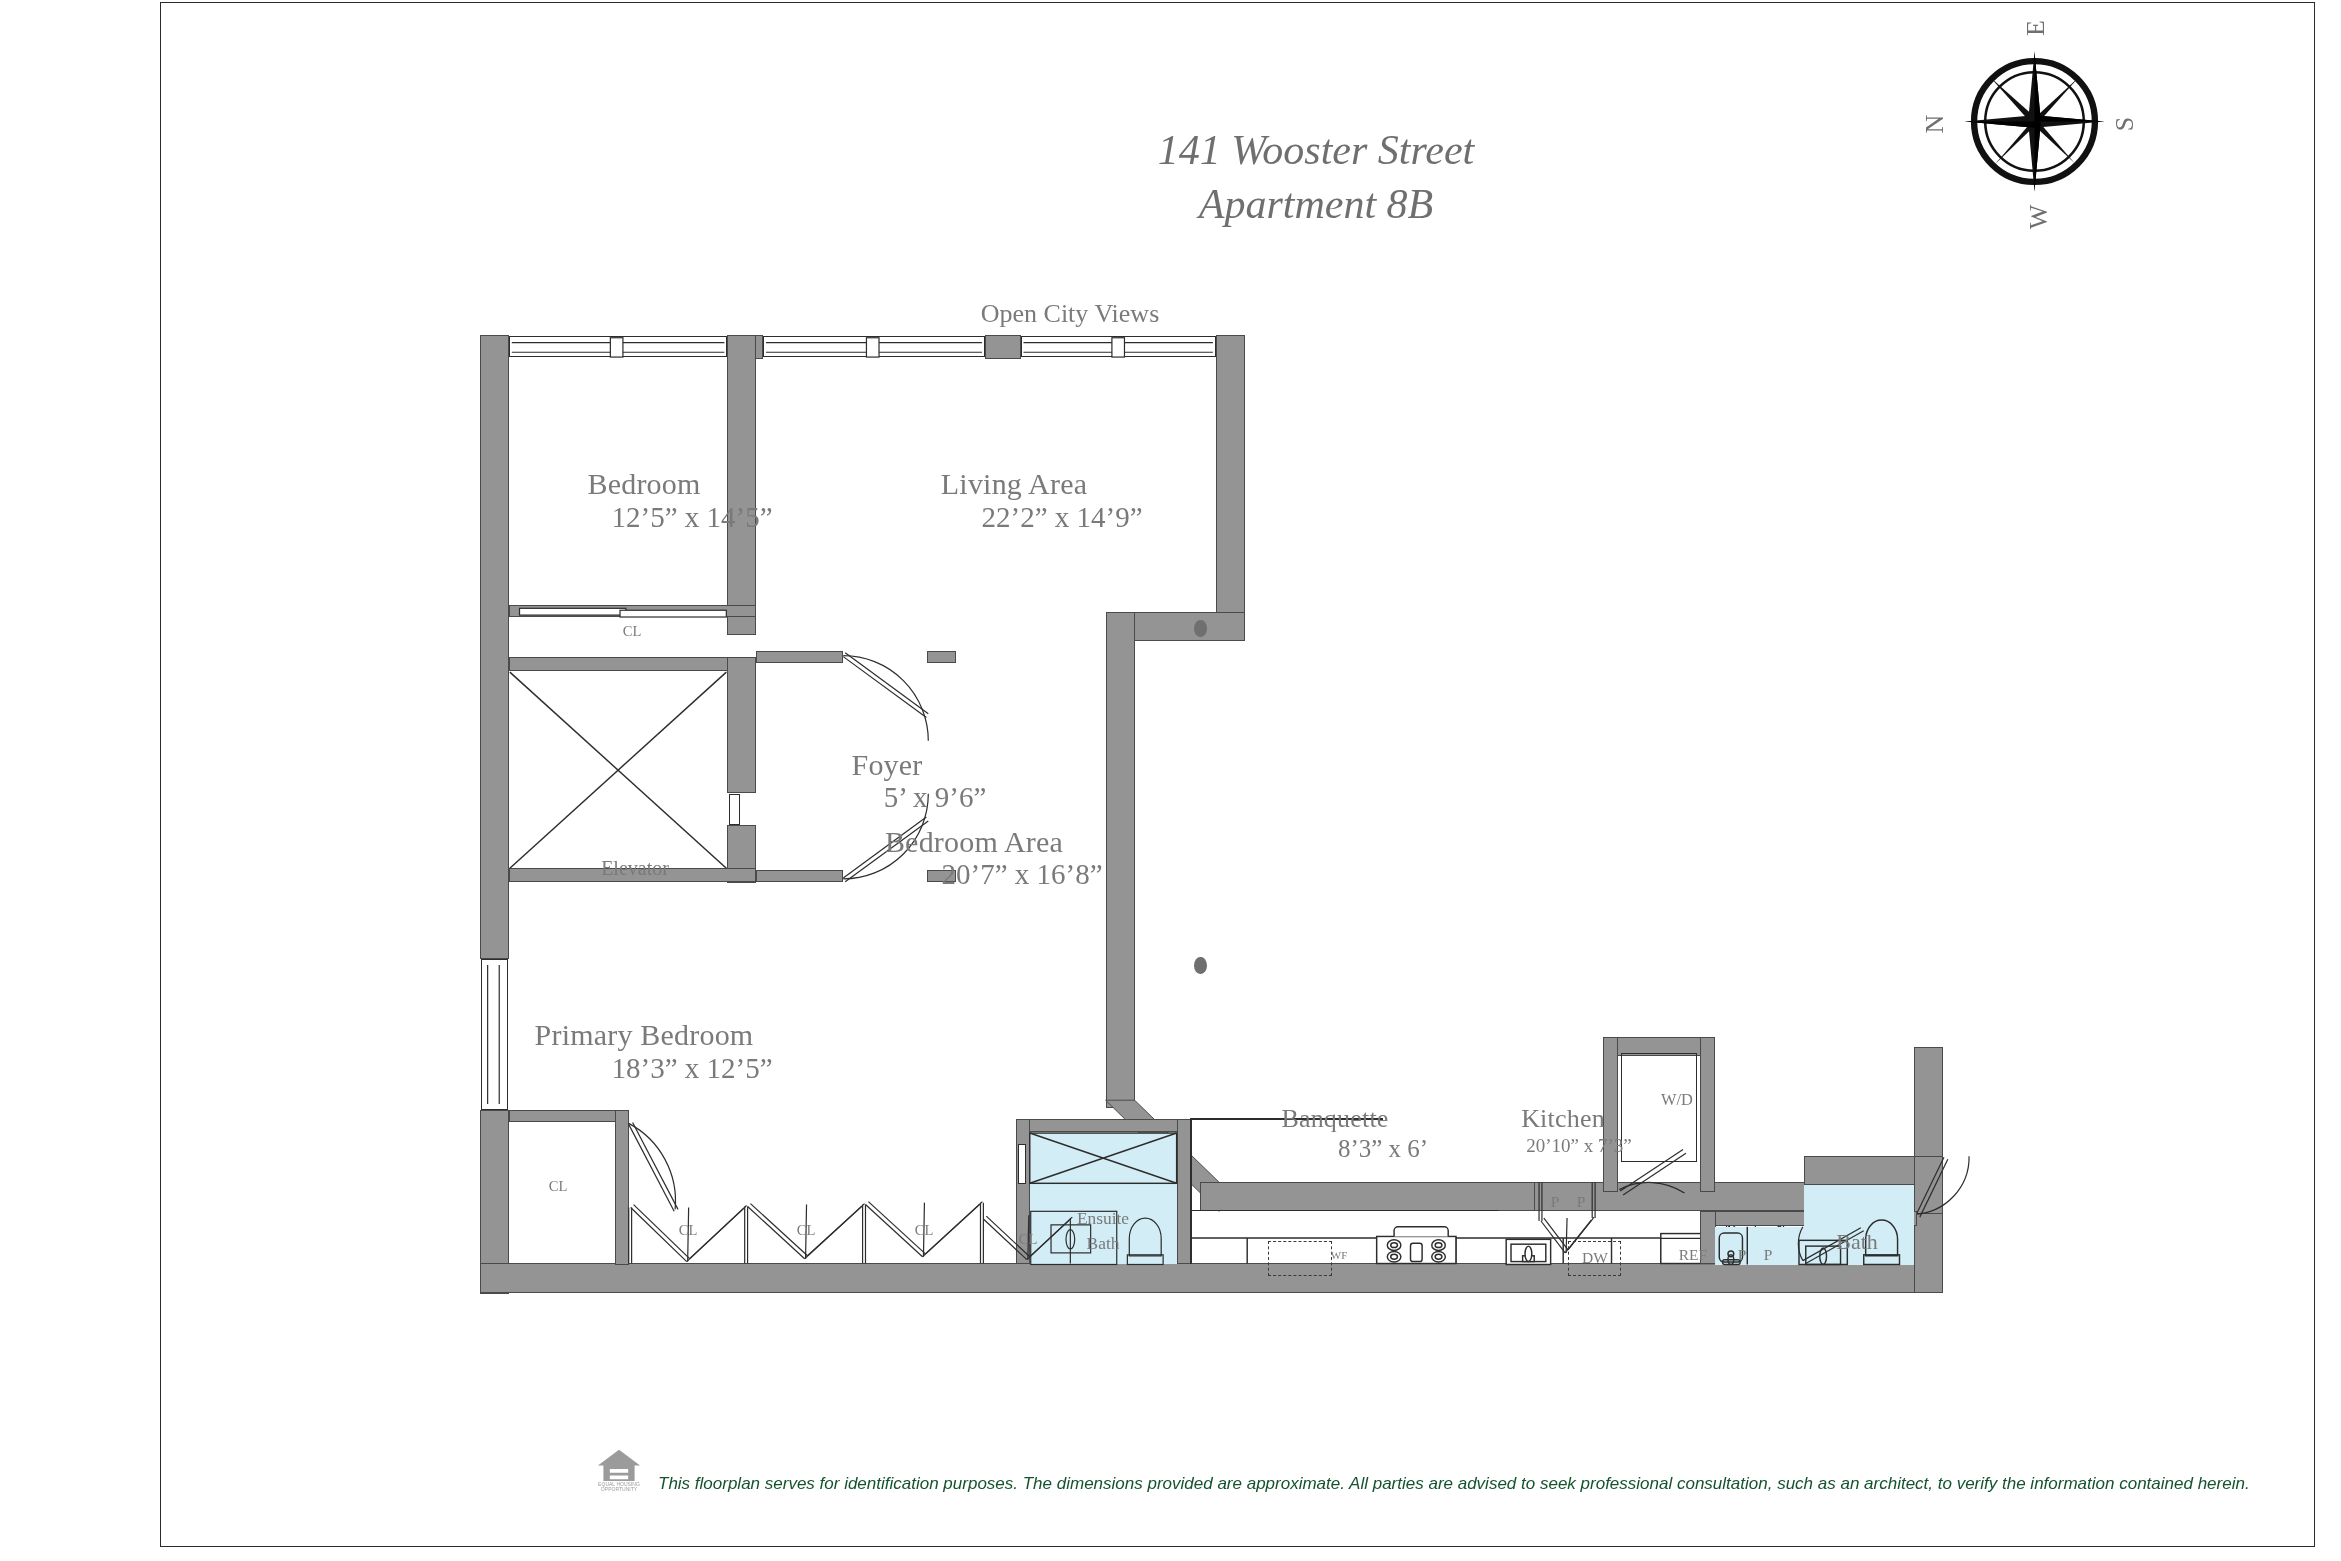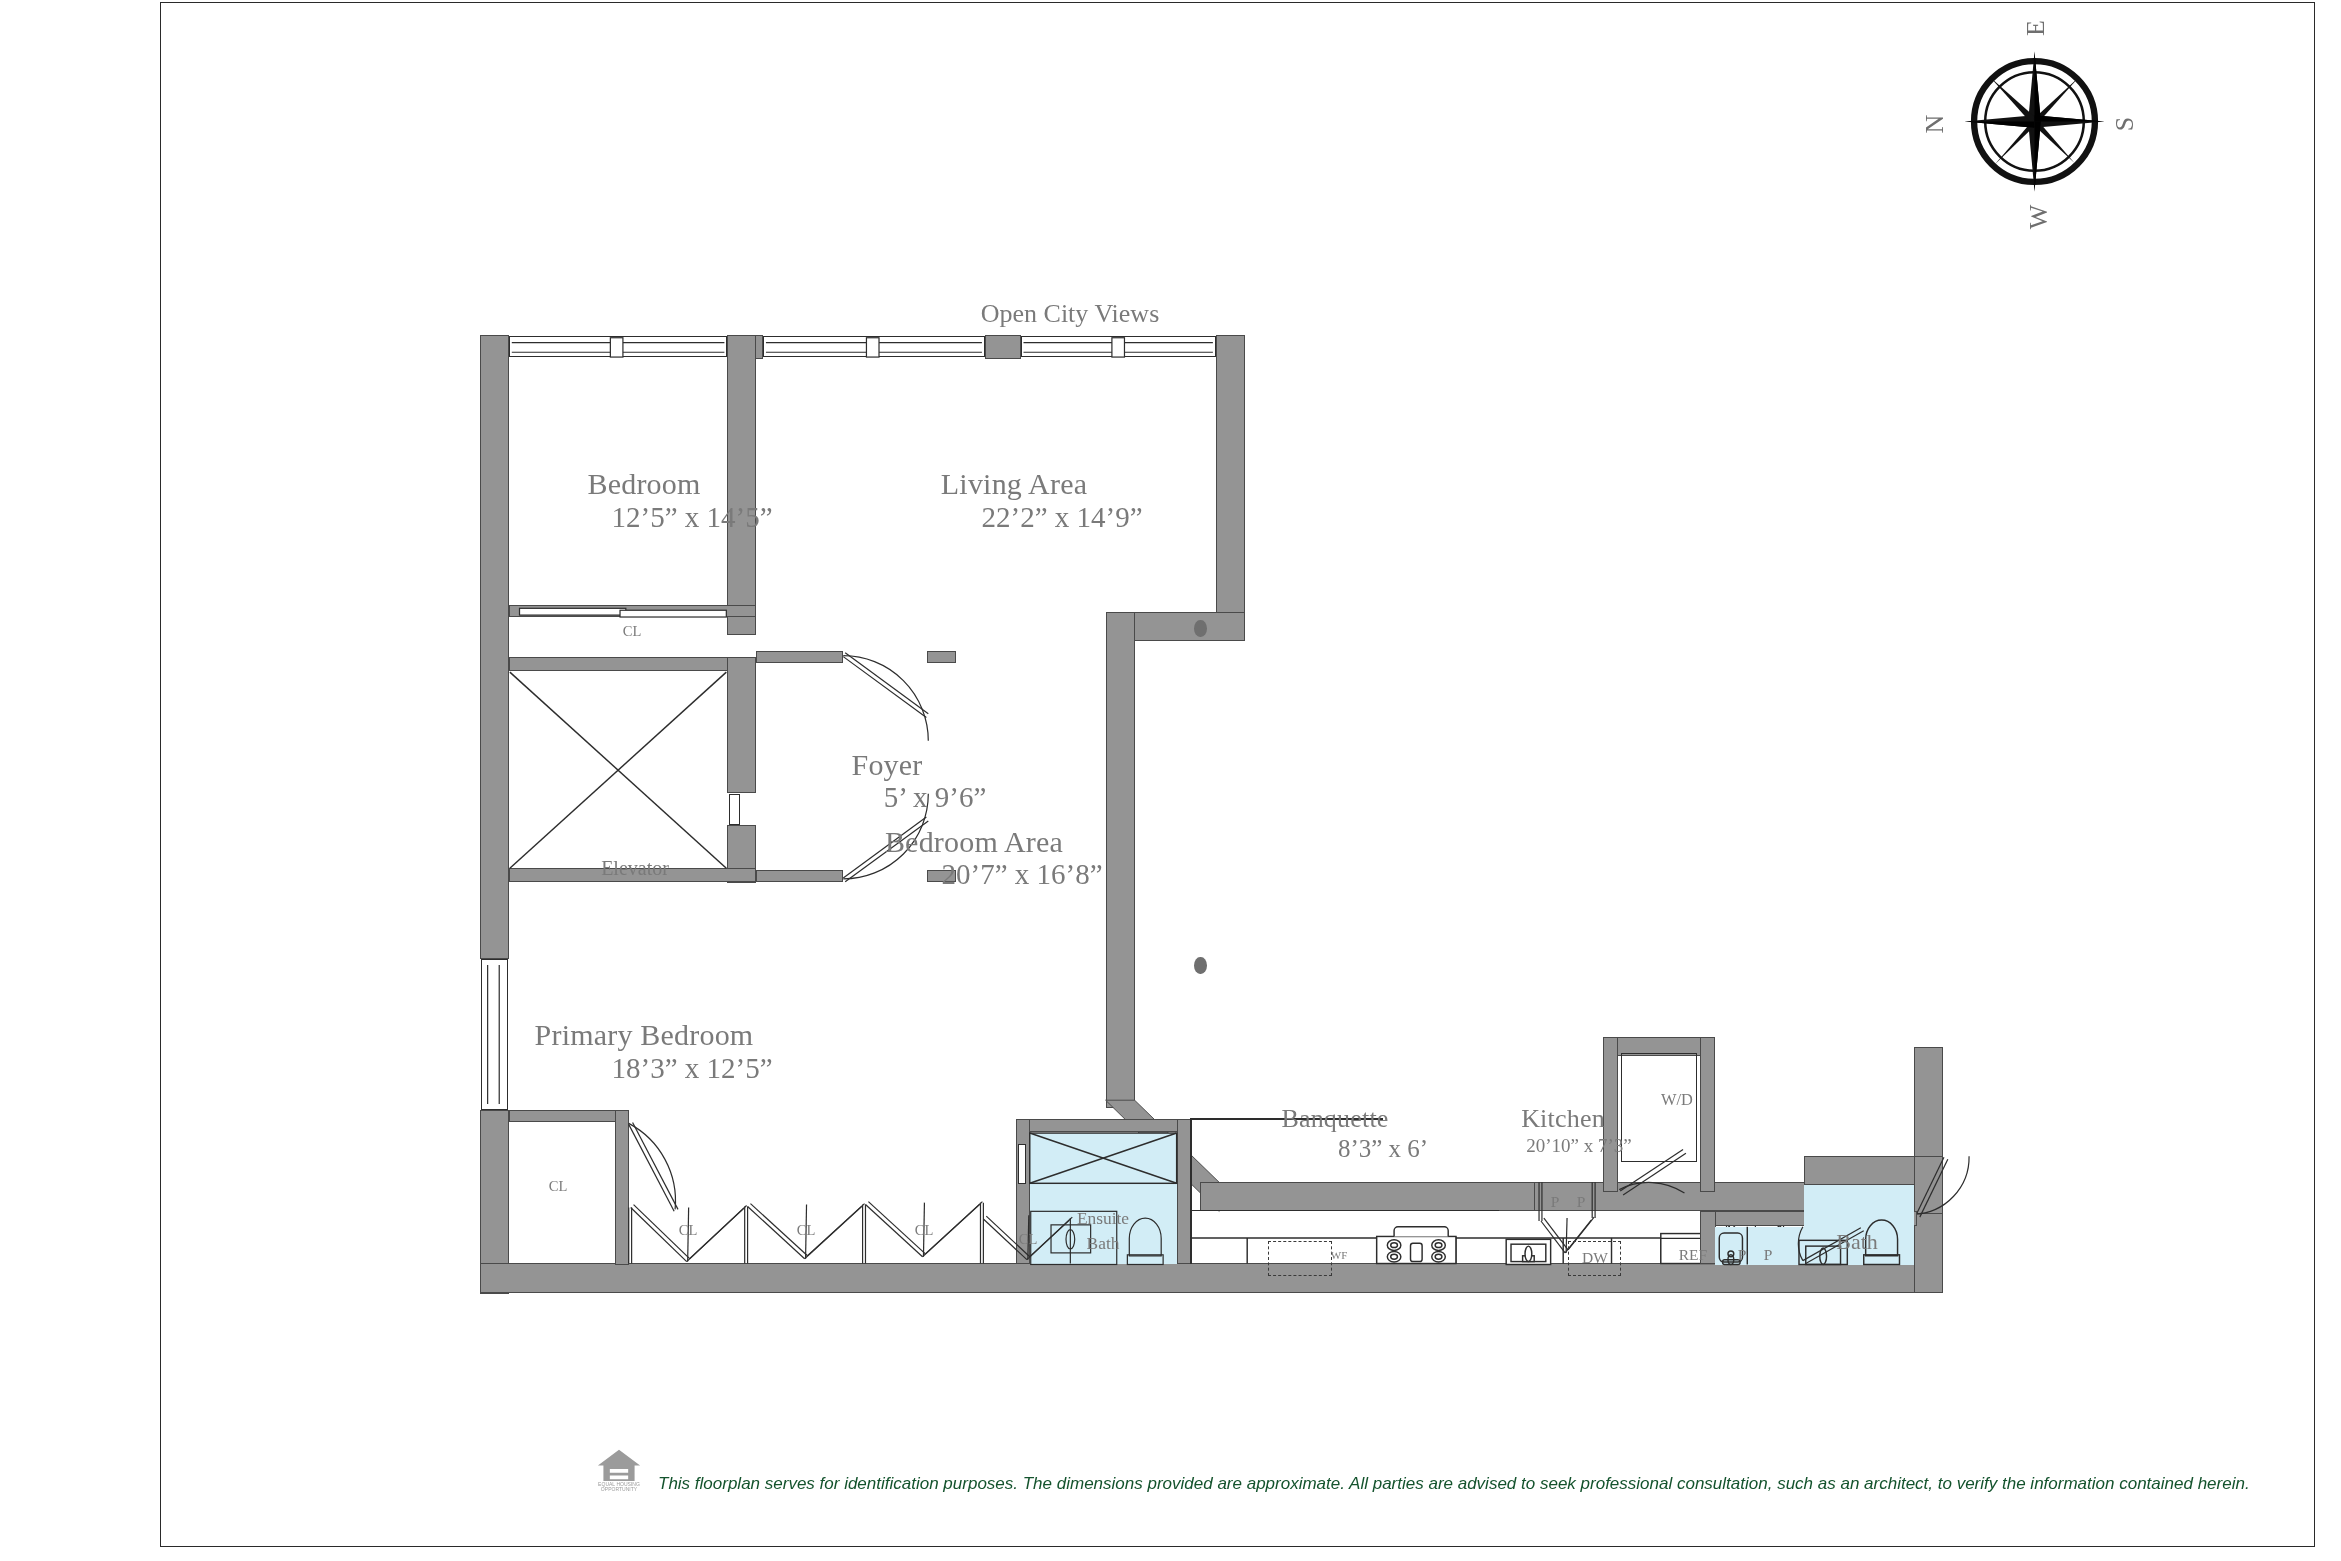--- a/index.html
+++ b/index.html
@@ -45,20 +45,22 @@
   #disclaimer{position:absolute;left:62px;top:28px;font-size:17px;color:#14532d;
               font-style:italic;white-space:nowrap;
               font-family:Liberation Sans, sans-serif;}
 </style>
 </head>
 <body>
 
 <div id="page-frame">
 
   <div id="title-block">
+    <div class="l1">141 Wooster Street</div>
+    <div class="l2">Apartment 8B</div>
   </div>
 
   <div id="compass">
     <svg width="159" height="159" viewBox="0 0 100 100">
       <circle cx="50" cy="50" r="38" fill="none" stroke="#111" stroke-width="4"></circle>
       <circle cx="50" cy="50" r="31" fill="none" stroke="#111" stroke-width="1.6"></circle>
 
       <polygon points="50,6 54,50 50,94 46,50" fill="#111"></polygon>
       <polygon points="6,50 50,46 94,50 50,54" fill="#111"></polygon>
 

